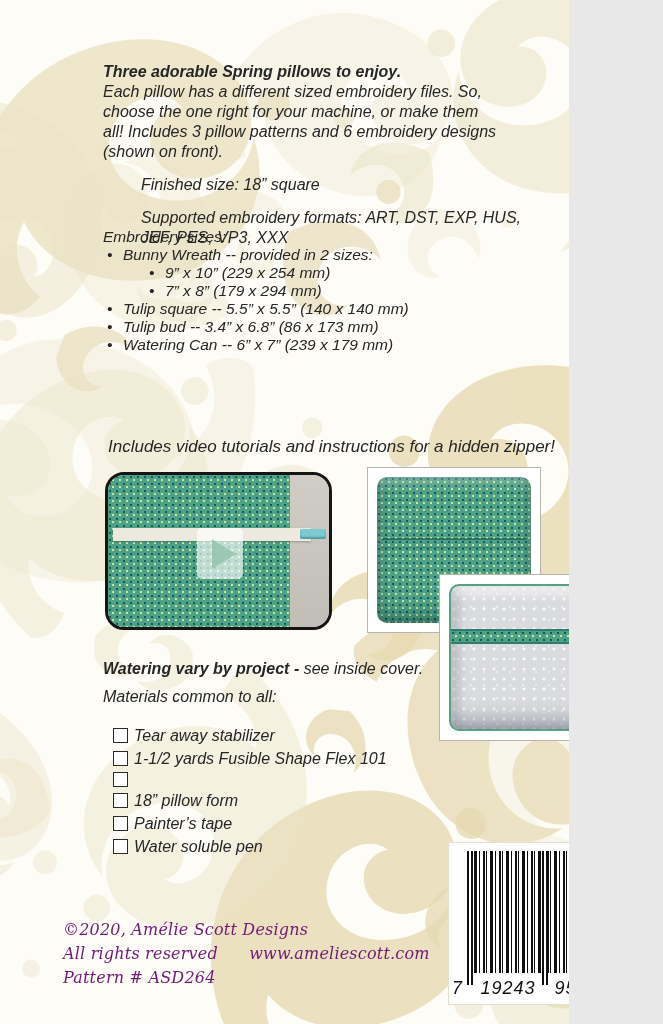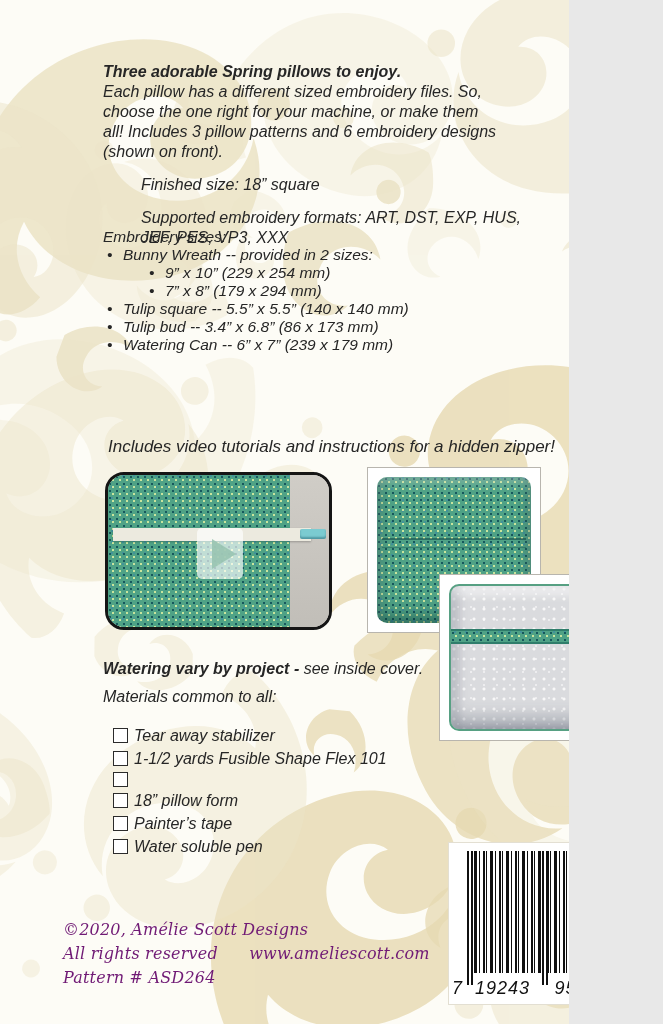--- a/index.html
+++ b/index.html
@@ -83,21 +83,21 @@
   .barcode { position:absolute; left:448px; top:842px; width:192px; height:163px;
     background:#fff; border:1px solid #e3dfd2; z-index:4; }
   .bars { position:absolute; left:18px; right:14px; top:8px; height:122px;
     background-image:repeating-linear-gradient(90deg,
       #101010 0 2px, #fff 2px 3px, #101010 3px 4px, #fff 4px 7px,
       #101010 7px 10px, #fff 10px 12px, #101010 12px 13px, #fff 13px 16px); }
   .guard { position:absolute; top:8px; height:134px; width:6px;
     background:repeating-linear-gradient(90deg,#101010 0 2px,#fff 2px 4px,#101010 4px 6px); }
   .gl { left:18px; } .gm { left:93px; } .gr { right:14px; }
   .bd { position:absolute; bottom:5px; font-size:18px; color:#111; letter-spacing:1px; }
-  .d7 { left:3px; } .g1 { left:26px; width:66px; text-align:left; }
+  .d7 { left:3px; } .g1 { left:26px; width:66px; text-align:center; }
   .g2 { left:98px; width:70px; text-align:center; } .d5 { right:1px; }
 </style>
 </head>
 <body>
 
 <div class="page">
 
   <svg class="bg" width="663" height="1024" viewBox="0 0 663 1024">
     <defs>
       <g id="fl">

